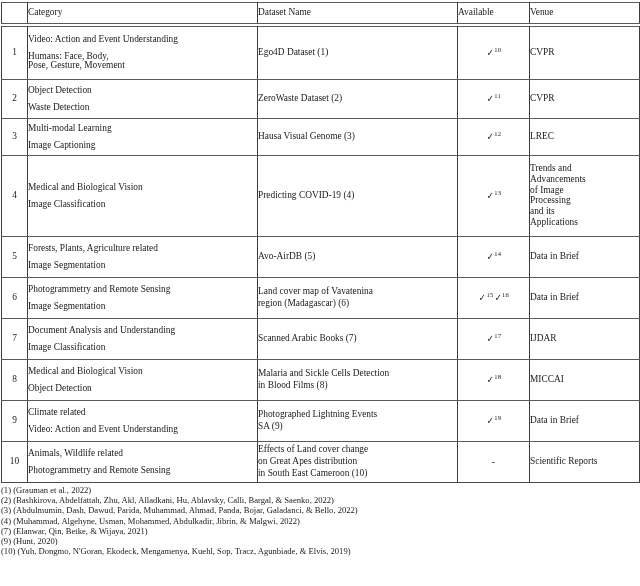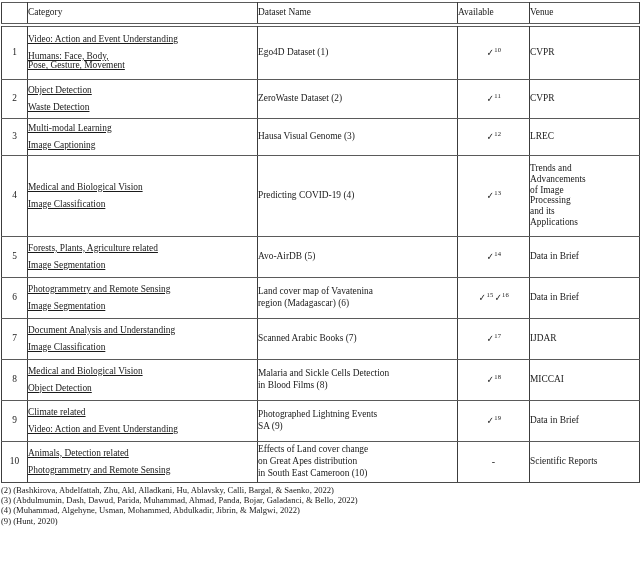--- a/index.html
+++ b/index.html
@@ -68,21 +68,21 @@
 
   td.num {
     text-align: center;
     font-size: 10px;
     vertical-align: middle;
   }
   td.cat {
     padding: 3px 4px 3px 7px;
     vertical-align: middle;
   }
-  td.cat .line { display: block; text-decoration: underline; }
+  td.cat .line { display: block; }
   td.cat .gap  { display: block; height: 7px; }
   td.dataset {
     padding: 3px 4px 3px 7px;
     vertical-align: middle;
   }
   td.dataset .line { display: block; padding: 1px 0; }
   td.avail {
     text-align: center;
     vertical-align: middle;
     font-size: 10px;
@@ -304,37 +304,40 @@
             <span class="line">SA (9)</span>
           </td>
           <td class="avail"><span class="check">✓</span><span class="sup">19</span></td>
           <td class="venue">
             <span class="line">Data in Brief</span>
           </td>
         </tr>
         <tr class="r10">
           <td class="num">10</td>
           <td class="cat">
-            <span class="line">Animals, Detection related</span>
+            <span class="line">Animals, Wildlife related</span>
             <span class="gap"></span>
             <span class="line">Photogrammetry and Remote Sensing</span>
           </td>
           <td class="dataset">
             <span class="line">Effects of Land cover change</span>
             <span class="line">on Great Apes distribution</span>
             <span class="line">in South East Cameroon (10)</span>
           </td>
           <td class="avail"><span class="dash">-</span></td>
           <td class="venue">
             <span class="line">Scientific Reports</span>
           </td>
         </tr>
       </tbody>
   </table>
 
   <div class="footnotes" id="footnotes">
+      <div class="fn"><span class="fn-num">(1)</span> <span class="fn-txt">(Grauman et al., 2022)</span></div>
       <div class="fn"><span class="fn-num">(2)</span> <span class="fn-txt">(Bashkirova, Abdelfattah, Zhu, Akl, Alladkani, Hu, Ablavsky, Calli, Bargal, &amp; Saenko, 2022)</span></div>
       <div class="fn"><span class="fn-num">(3)</span> <span class="fn-txt">(Abdulmumin, Dash, Dawud, Parida, Muhammad, Ahmad, Panda, Bojar, Galadanci, &amp; Bello, 2022)</span></div>
       <div class="fn"><span class="fn-num">(4)</span> <span class="fn-txt">(Muhammad, Algehyne, Usman, Mohammed, Abdulkadir, Jibrin, &amp; Malgwi, 2022)</span></div>
+      <div class="fn"><span class="fn-num">(7)</span> <span class="fn-txt">(Elanwar, Qin, Betke, &amp; Wijaya, 2021)</span></div>
       <div class="fn"><span class="fn-num">(9)</span> <span class="fn-txt">(Hunt, 2020)</span></div>
+      <div class="fn"><span class="fn-num">(10)</span> <span class="fn-txt">(Yuh, Dongmo, N'Goran, Ekodeck, Mengamenya, Kuehl, Sop, Tracz, Agunbiade, &amp; Elvis, 2019)</span></div>
     </div>
 
 </div>
 
 </body></html>

